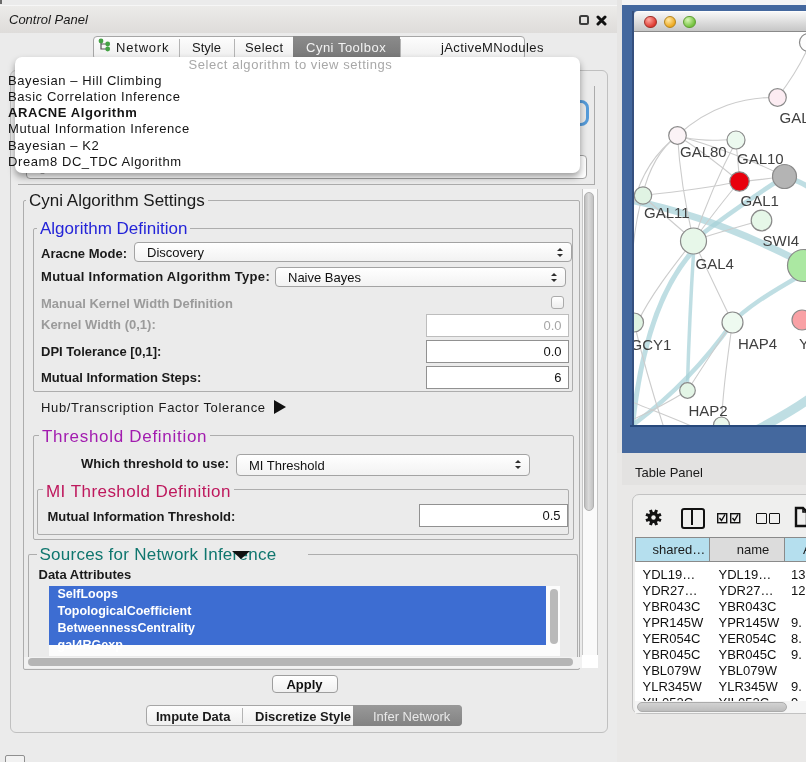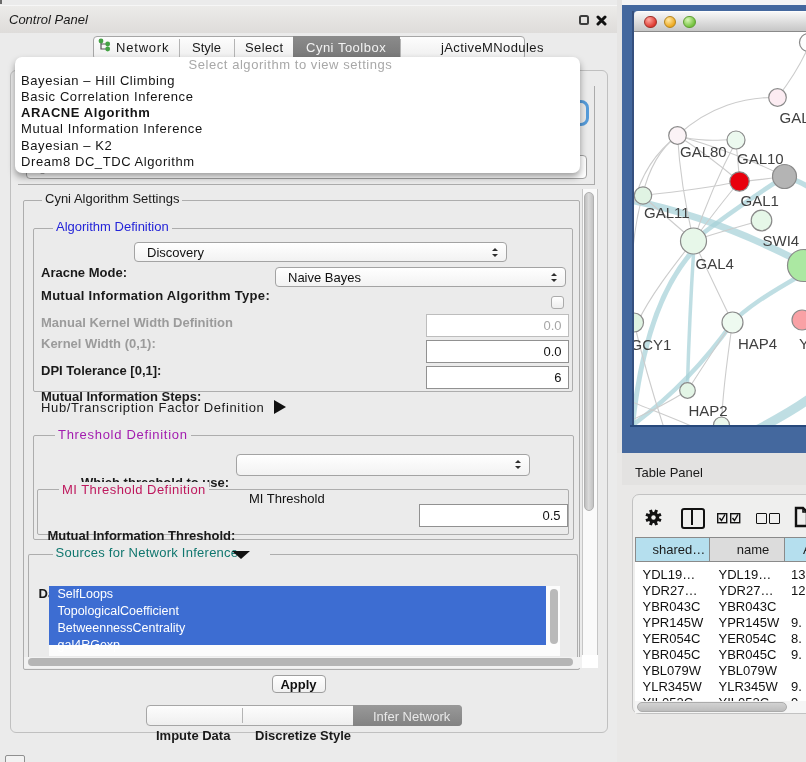--- a/index.html
+++ b/index.html
@@ -1,28 +1,28 @@
 <!DOCTYPE html>
 <html><head>
 <meta charset="utf-8">
 <style>
 html,body{margin:0;padding:0;}
 body{width:806px;height:762px;position:relative;overflow:hidden;background:#ebeae9;font-family:"Liberation Sans",sans-serif;}
 .abs{position:absolute;}
 .lbl{font-size:13px;color:#1a1a1a;white-space:nowrap;}
-.b{font-weight:bold;margin-top:19px;}
+.b{font-weight:bold;}
 .dis{color:#9b9b9b;}
 .combo{position:absolute;background:linear-gradient(#ffffff,#f2f2f2);border:1px solid #a3a3a3;border-radius:4px;box-sizing:border-box;font-size:13px;color:#111;}
 .combo .ct{position:absolute;left:12px;top:2px;}
 .spin{position:absolute;right:8px;top:50%;margin-top:-4.5px;width:6px;height:9px;}
 .spin:before{content:"";position:absolute;left:0;top:0;border-left:3px solid transparent;border-right:3px solid transparent;border-bottom:3.6px solid #2e2e2e;}
 .spin:after{content:"";position:absolute;left:0;bottom:0;border-left:3px solid transparent;border-right:3px solid transparent;border-top:3.6px solid #2e2e2e;}
 .field{position:absolute;background:#fff;border:1px solid #919191;box-sizing:border-box;font-size:13px;color:#111;text-align:right;padding-right:6px;}
 .grp{position:absolute;border:1px solid #adadad;border-radius:2px;box-sizing:border-box;}
-.gtit{position:absolute;background:#ebebeb;padding:0 3px;font-size:13px;white-space:nowrap;margin-left:16px;}
+.gtit{position:absolute;background:#ebebeb;padding:0 3px;font-size:17px;white-space:nowrap;}
 .tr{position:relative;height:16px;}
 .tr .c1{position:absolute;left:8px;top:1px;}
 .tr .c2{position:absolute;left:84px;top:1px;}
 .tr .c3{position:absolute;left:156.5px;top:1px;}
 </style>
 </head>
 <body>
 
 <div class="abs" style="left:0;top:0;width:2px;height:4px;background:#6a6a6a;z-index:60;"></div>
 <div class="abs" id="leftwin" style="left:0;top:0;width:617px;height:762px;background:#ebebeb;">
@@ -61,81 +61,81 @@
       <span style="position:absolute;left:12px;top:3px;">galFiltered.sif default node</span>
     </div>
 
  <div class="grp" style="left:23px;top:200px;width:557px;height:470px;"></div>
  <div class="gtit" style="left:26px;top:191px;color:#1a1a1a;">Cyni Algorithm Settings</div>
 
  <div class="grp" style="left:33px;top:228px;width:540px;height:164px;"></div>
  <div class="gtit" style="left:37px;top:219px;color:#2424d8;">Algorithm Definition</div>
 
  <div class="abs lbl b" style="left:41px;top:246px;">Aracne Mode:</div>
- <div class="combo" style="left:134px;top:242px;width:373px;height:20px;">
+ <div class="combo" style="left:134px;top:242px;width:438px;height:20px;">
       <span class="ct">Discovery</span>
       <span class="spin"></span>
     </div>
  <div class="abs lbl b" style="left:41px;top:269px;letter-spacing:0.3px;">Mutual Information Algorithm Type:</div>
  <div class="combo" style="left:275px;top:267px;width:290.5px;height:20px;">
       <span class="ct">Naive Bayes</span>
       <span class="spin"></span>
     </div>
  <div class="abs lbl b dis" style="left:41px;top:296px;">Manual Kernel Width Definition</div>
  <div class="abs" style="left:551px;top:296px;width:13px;height:13px;background:linear-gradient(#ffffff,#ededed);border:1px solid #ababab;border-radius:3px;box-sizing:border-box;"></div>
  <div class="abs lbl b dis" style="left:41px;top:317px;">Kernel Width (0,1):</div>
  <div class="field" style="left:425.5px;top:313.5px;width:143px;height:23px;border-color:#bdbdbd;color:#a6a6a6;padding-top:3px;">0.0</div>
  <div class="abs lbl b" style="left:41px;top:343.5px;">DPI Tolerance [0,1]:</div>
  <div class="field" style="left:425.5px;top:340px;width:143px;height:23px;padding-top:3px;">0.0</div>
  <div class="abs lbl b" style="left:41px;top:369.5px;">Mutual Information Steps:</div>
  <div class="field" style="left:425.5px;top:366px;width:143px;height:23px;padding-top:3px;">6</div>
 
- <div class="abs lbl" style="left:41px;top:400px;font-size:13px;letter-spacing:0.66px;">Hub/Transcription Factor Definition</div>
+ <div class="abs lbl" style="left:41px;top:400px;font-size:13px;letter-spacing:0.66px;">Hub/Transcription Factor Tolerance</div>
  <div class="abs" style="left:273.5px;top:399.5px;width:0;height:0;border-top:7px solid transparent;border-bottom:7px solid transparent;border-left:12px solid #111;"></div>
 
  <div class="grp" style="left:33px;top:435px;width:540.5px;height:105px;"></div>
  <div class="gtit" style="left:39px;top:426.5px;color:#a21caf;letter-spacing:0.7px;">Threshold Definition</div>
  <div class="abs lbl b" style="left:81px;top:455.5px;">Which threshold to use:</div>
  <div class="combo" style="left:236px;top:453.5px;width:294px;height:22px;">
-      <span class="ct" style="top:3px;margin-top:33px;">MI Threshold</span>
+      <span class="ct" style="top:3px;">MI Threshold</span>
       <span class="spin"></span>
     </div>
  <div class="grp" style="left:37px;top:489px;width:532px;height:46px;"></div>
  <div class="gtit" style="left:43px;top:482px;color:#be185d;letter-spacing:0.45px;">MI Threshold Definition</div>
  <div class="abs lbl b" style="left:47.5px;top:509px;">Mutual Information Threshold:</div>
  <div class="field" style="left:418.5px;top:504px;width:149px;height:22.5px;padding-top:3px;">0.5</div>
 
  <div class="grp" style="left:27.5px;top:553.5px;width:550px;height:114px;border-bottom:none;"></div>
  <div class="gtit" style="left:36.5px;top:544.5px;color:#0f766e;letter-spacing:0.25px;padding-right:32px;">Sources for Network Inference</div>
  <div class="abs" style="left:231.5px;top:551px;width:0;height:0;border-left:9px solid transparent;border-right:9px solid transparent;border-top:8.5px solid #111;"></div>
  <div class="abs lbl b" style="left:38.5px;top:567px;">Data Attributes</div>
 
  <div class="abs" style="left:48.5px;top:586px;width:511px;height:69.5px;background:#fcfcfc;"></div>
- <div class="abs" style="left:48.5px;top:586px;width:497px;height:59px;background:#3d6dd2;color:#fff;font-size:12.5px;line-height:17px;padding-left:9px;box-sizing:border-box;">SelfLoops<br>TopologicalCoefficient<br>BetweennessCentrality<br>gal4RGexp</div>
+ <div class="abs" style="left:48.5px;top:586px;width:497px;height:59px;background:#3d6dd2;color:#fff;font-size:12.5px;line-height:17px;padding-left:9px;box-sizing:border-box;font-weight:bold;">SelfLoops<br>TopologicalCoefficient<br>BetweennessCentrality<br>gal4RGexp</div>
  <div class="abs" style="left:549.5px;top:588.5px;width:8.5px;height:55px;background:#b9b9b9;border-radius:4.5px;"></div>
 
  <div class="abs" style="left:23.5px;top:656.5px;width:558px;height:11px;background:#f2f2f2;"></div>
  <div class="abs" style="left:28px;top:658px;width:545px;height:7.5px;background:#b5b5b5;border-radius:4px;"></div>
  <div class="abs" style="left:581.5px;top:655px;width:16px;height:13px;background:#ffffff;"></div>
 
- <div class="abs" style="left:271.5px;top:675px;width:54px;height:18px;background:linear-gradient(#ffffff,#f0f0f0);border:1px solid #9e9e9e;border-radius:4px;box-sizing:border-box;text-align:center;font-size:13px;font-weight:bold;color:#111;padding-top:1px;">Apply</div>
+ <div class="abs" style="left:271.5px;top:675px;width:66px;height:18px;background:linear-gradient(#ffffff,#f0f0f0);border:1px solid #9e9e9e;border-radius:4px;box-sizing:border-box;text-align:center;font-size:13px;font-weight:bold;color:#111;padding-top:1px;">Apply</div>
 
  <div class="abs" id="bottabs" style="left:145.5px;top:705px;width:316px;height:21px;background:linear-gradient(#fdfdfd,#efefef);border:1px solid #a6a6a6;border-radius:4px;box-sizing:border-box;"></div>
  <div class="abs" style="left:241.5px;top:708px;width:1px;height:15px;background:#b4b4b4;"></div>
  <div class="abs" style="left:352.5px;top:705px;width:109px;height:21px;background:linear-gradient(#999999,#828282);border-radius:0 4px 4px 0;"></div>
  <div class="abs lbl b" style="left:156px;top:709px;">Impute Data</div>
  <div class="abs lbl b" style="left:255px;top:709px;">Discretize Style</div>
  <div class="abs lbl" style="left:373px;top:709px;color:#e8e8e8;">Infer Network</div>
 
  <div class="abs" style="left:5px;top:755px;width:18px;height:10px;background:#f2f2f2;border:1.5px solid #8f8f8f;border-radius:2px;"></div>
 </div>
 
 <div class="abs" style="left:15px;top:57px;width:565px;height:116px;background:#ffffff;border-radius:7px;box-shadow:0 4px 7px rgba(0,0,0,0.38);z-index:50;"></div>
 <div class="abs" style="left:8px;top:56.5px;width:565px;text-align:center;font-size:13px;letter-spacing:0.55px;color:#a8a8a8;z-index:51;">Select algorithm to view settings</div>
-<div class="abs" style="left:21px;top:73.2px;font-size:13px;letter-spacing:0.58px;color:#141414;line-height:16.1px;z-index:51;">Bayesian – Hill Climbing<br>Basic Correlation Inference<br><span class="b">ARACNE Algorithm</span><br>Mutual Information Inference<br>Bayesian – K2<br>Dream8 DC_TDC Algorithm</div>
+<div class="abs" style="left:8px;top:73.2px;font-size:13px;letter-spacing:0.58px;color:#141414;line-height:16.1px;z-index:51;">Bayesian – Hill Climbing<br>Basic Correlation Inference<br><span class="b">ARACNE Algorithm</span><br>Mutual Information Inference<br>Bayesian – K2<br>Dream8 DC_TDC Algorithm</div>
 
 <div class="abs" style="left:618px;top:374px;width:3px;height:4px;background:#6f6f6f;border-radius:1px;"></div>
 <div class="abs" style="left:617px;top:0;width:5px;height:762px;background:#e6e5e4;"></div>
 <div class="abs" style="left:622px;top:0;width:184px;height:453px;background:#44689e;"></div>
 <div class="abs" style="left:622px;top:0;width:184px;height:4.5px;background:#f5f5f5;"></div>
 
 <div class="abs" style="left:633.5px;top:10.5px;width:172.5px;height:21px;background:linear-gradient(#f7f7f7,#c6c6c6);border-top:1px solid #fdfdfd;border-bottom:1px solid #8a8a8a;box-sizing:border-box;border-radius:4px 0 0 0;"></div>
 <div class="abs" style="left:631.5px;top:10.5px;width:2px;height:414.5px;background:#35507e;"></div>
 <div class="abs" style="left:644px;top:15.5px;width:10.5px;height:10.5px;border-radius:50%;background:radial-gradient(circle at 35% 28%,#ffaaa2,#dd382f 72%);border:0.5px solid #9e2f28;"></div>
 <div class="abs" style="left:663.5px;top:15.5px;width:10.5px;height:10.5px;border-radius:50%;background:radial-gradient(circle at 35% 30%,#ffe9a8,#eda921 70%);border:0.5px solid #b5841c;"></div>

